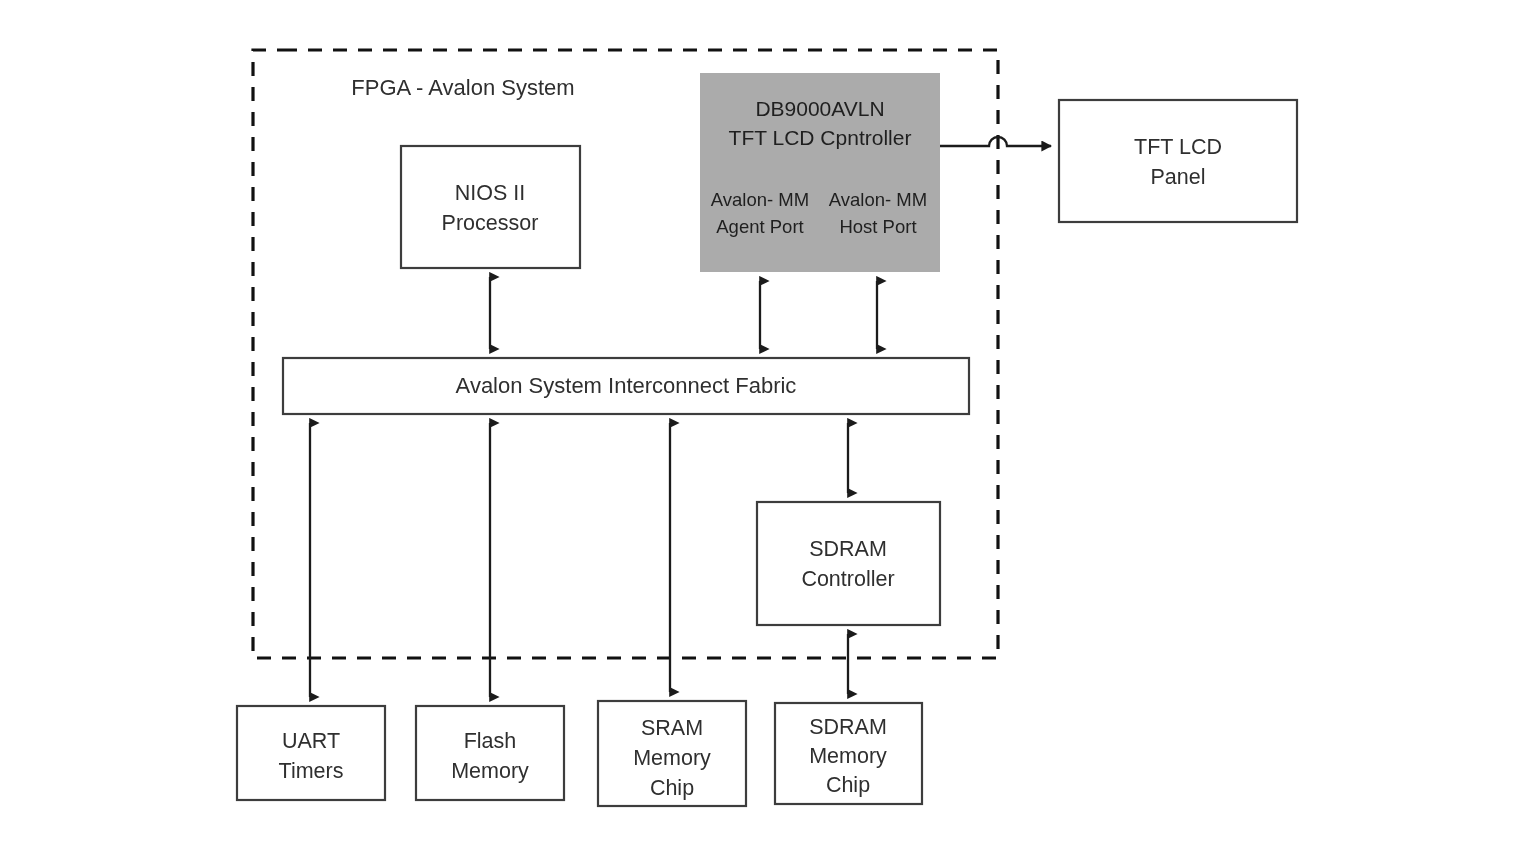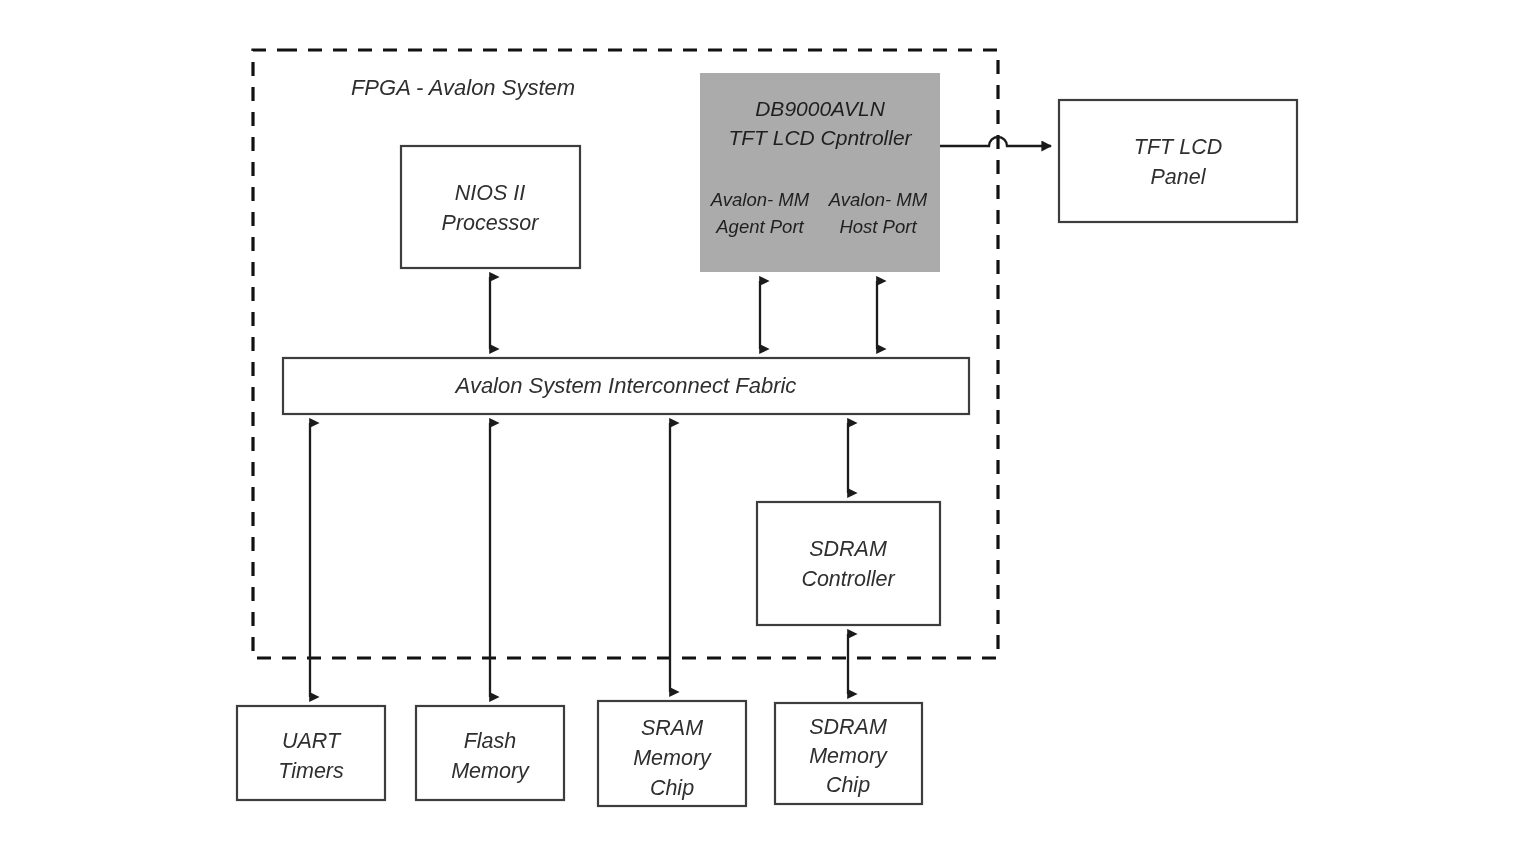--- a/index.html
+++ b/index.html
@@ -10,21 +10,20 @@
   body {
     width: 1536px;
     height: 864px;
     font-family: "Liberation Sans", sans-serif;
     overflow: hidden;
   }
   #diagram-root {
     position: relative;
     width: 1536px;
     height: 864px;
-    font-style: italic;
   }
   svg#diagram {
     position: absolute;
     top: 0;
     left: 0;
     width: 1536px;
     height: 864px;
     display: block;
   }
   .box-rect {

